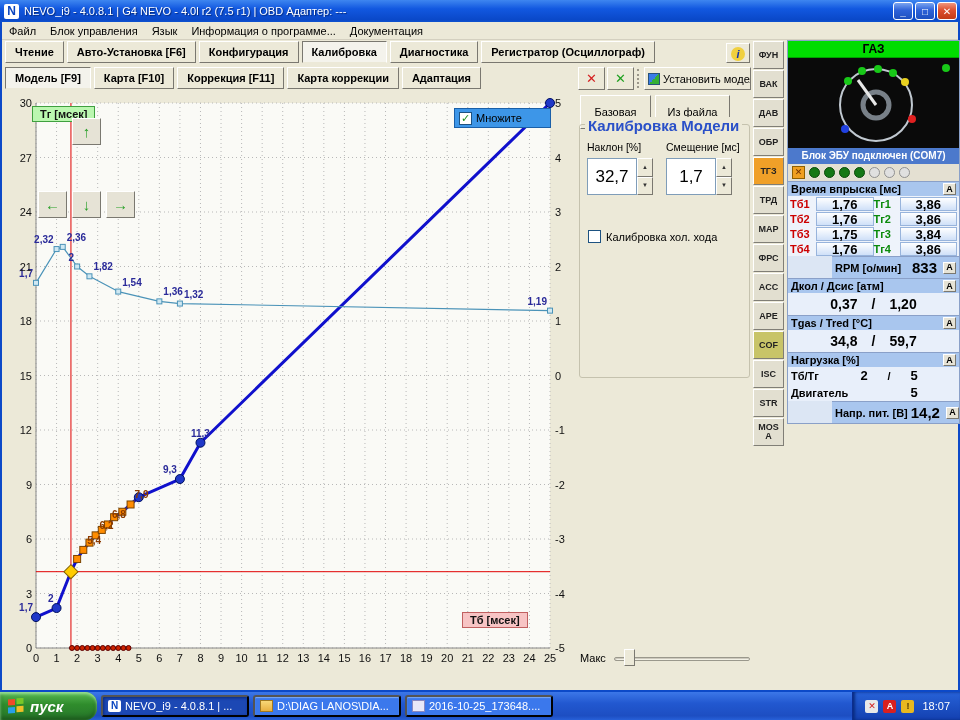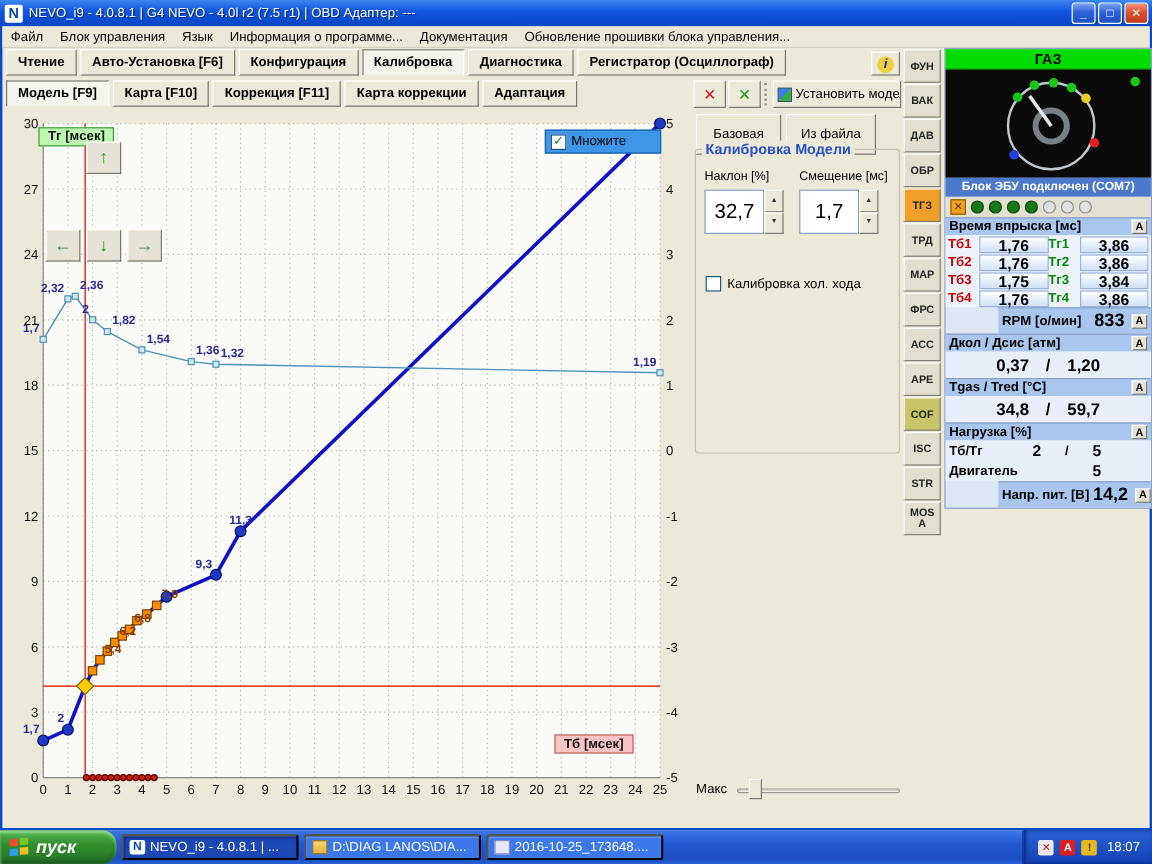--- a/index.html
+++ b/index.html
@@ -48,21 +48,21 @@
   .install-icon { width:12px; height:12px; flex:none; background:linear-gradient(135deg,#3A7CE8 50%,#35B035 50%);
     border:1px solid #28527A; }
   .xpbtn { position:absolute; height:34px; background:#ECE9D8; border:1px solid; border-color:#FFF #7A7870 #7A7870 #FFF;
     font-size:11px; cursor:pointer; }
   .xpbtn.base { left:578px; top:95px; width:71px; }
   .xpbtn.fromfile { left:653px; top:95px; width:75px; }
 
   
   .groupbox { position:absolute; left:577px; top:124px; width:171px; height:254px;
     border:1px solid #C5C2AE; border-radius:3px; }
-  .gtitle { position:absolute; top:-8px; left:5px; background:#ECE9D8; padding:0 3px; font-size:12px;
+  .gtitle { position:absolute; top:-8px; left:5px; background:#ECE9D8; padding:0 3px; font-size:15px;
     font-weight:bold; color:#2A50C8; white-space:nowrap; }
   .glabel { position:absolute; font-size:10.5px; white-space:nowrap; }
   .glabel.l1 { left:7px; top:16px; }
   .glabel.l2 { left:86px; top:16px; }
   .spin { position:absolute; width:66px; height:37px; display:flex; }
   .spin.s1 { left:7px; top:33px; }
   .spin.s2 { left:86px; top:33px; }
   .spin input { flex:1; min-width:0; border:1px solid #7F9DB9; font-size:17px; text-align:center; background:#FFF; }
   .updown { width:16px; display:flex; flex-direction:column; }
   .updown button { flex:1; font-size:6px; line-height:5px; background:#ECE9D8; border:1px solid;
@@ -172,21 +172,20 @@
       <button class="wbtn max">□</button>
       <button class="wbtn close">✕</button>
     </div>
 
     <div class="menubar" id="menubar">
         <div class="menu-item">Файл</div>
         <div class="menu-item">Блок управления</div>
         <div class="menu-item">Язык</div>
         <div class="menu-item">Информация о программе...</div>
         <div class="menu-item">Документация</div>
-        <div class="menu-item">Обновление прошивки блока управления...</div>
       </div>
 
     <div class="tabrow row1" id="tabs-main">
         <button class="tab">Чтение</button>
         <button class="tab">Авто-Установка [F6]</button>
         <button class="tab">Конфигурация</button>
         <button class="tab active">Калибровка</button>
         <button class="tab">Диагностика</button>
         <button class="tab">Регистратор (Осциллограф)</button>
       </div>

